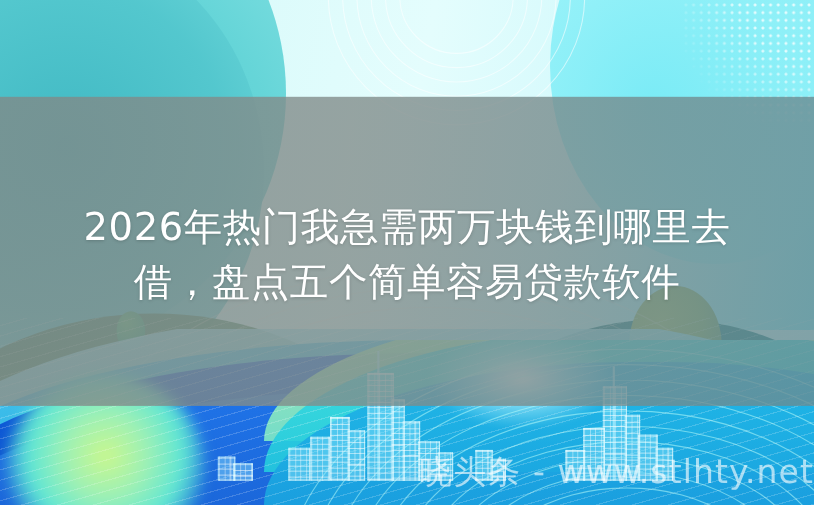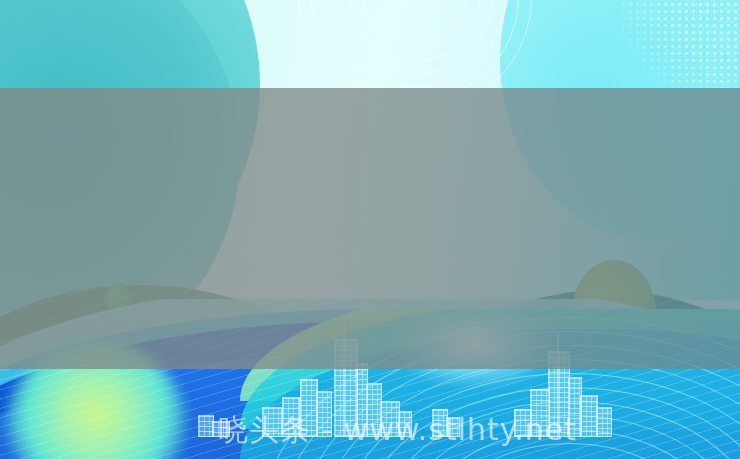--- a/index.html
+++ b/index.html
@@ -292,21 +292,21 @@
     text-shadow: 0 1px 3px rgba(0,0,0,0.18);
     z-index: 40;
     white-space: pre-line;
   }
 
   
   .watermark {
     position: absolute;
     left: 0; bottom: 8px;
     width: 740px;
-    text-align: center;
+    text-align: right;
     padding-left: 55px;
     box-sizing: border-box;
     color: rgba(255,255,255,0.62);
     font-size: 30px;
     font-family: "DejaVu Sans", "Liberation Sans", sans-serif;
     letter-spacing: 1px;
     z-index: 45;
     overflow: hidden;
     height: 40px;
     line-height: 38px;
@@ -404,16 +404,18 @@
 
       <div class="bldg win" style="left:432px; width:14px; height:26px;"></div>
       <div class="bldg win" style="left:446px; width:12px; height:18px;"></div>
       <div class="bldg win" style="left:198px; width:14px; height:20px;"></div>
       <div class="bldg win" style="left:212px; width:16px; height:14px;"></div>
     </div>
   </div>
 
   <div class="overlay"></div>
 
+  <div class="title">2026年热门我急需两万块钱到哪里去
+借，盘点五个简单容易贷款软件</div>
 
   <div class="watermark">晓头条 - www.stlhty.net</div>
 
 </div>
 
 </body></html>

